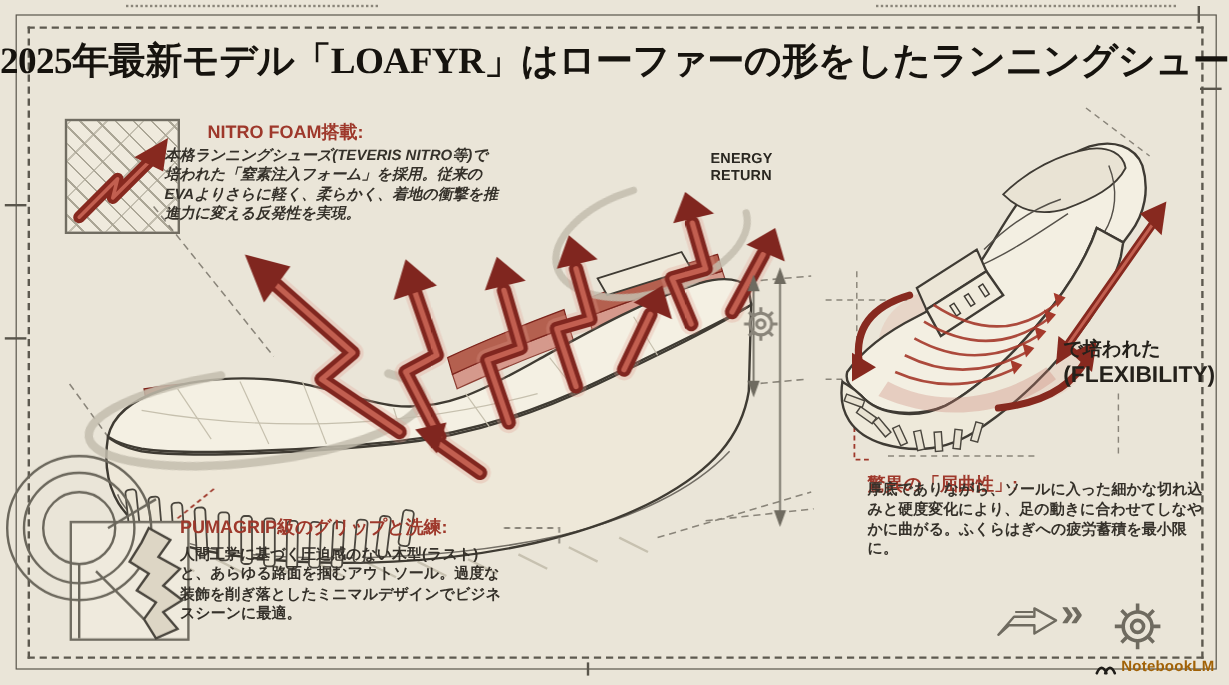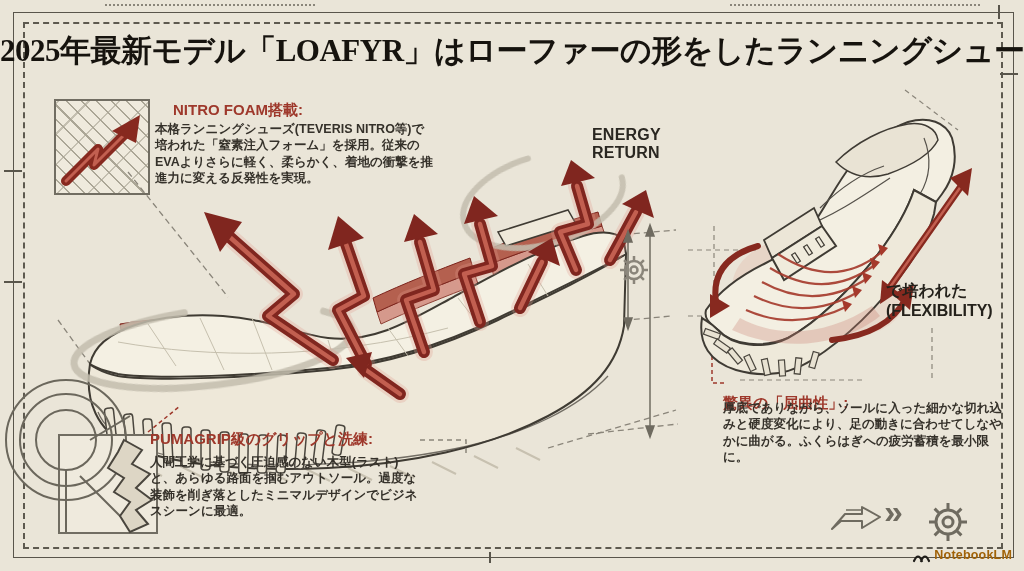--- a/index.html
+++ b/index.html
@@ -18,23 +18,23 @@
   .dotted-strip{position:absolute;border-top:2px dotted #8a857a;height:0;}
   
   .title{
     position:absolute;left:0;right:0;top:30px;text-align:center;
     font-family:"Liberation Serif",serif;font-weight:bold;
     font-size:31px;letter-spacing:-0.5px;color:#16130e;white-space:nowrap;
   }
   
   .note-heading{position:absolute;font-size:15px;font-weight:bold;color:#9e382b;white-space:nowrap;}
   .note-body{position:absolute;font-size:12.5px;font-weight:600;line-height:1.3;color:#35312a;text-align:left;}
-  .caps-label{position:absolute;font-size:16px;font-weight:bold;color:#2a2721;line-height:1.15;letter-spacing:0.2px;}
+  .caps-label{position:absolute;font-size:12px;font-weight:bold;color:#2a2721;line-height:1.15;letter-spacing:0.2px;}
   .flex-label-jp{position:absolute;font-size:16px;font-weight:bold;color:#24211b;}
-  .flex-label-en{position:absolute;font-size:16px;font-weight:bold;color:#24211b;}
+  .flex-label-en{position:absolute;font-size:19px;font-weight:bold;color:#24211b;}
   
   .icon-box{position:absolute;border:2px solid #716d62;background:#efeadd;}
   .hatch{
     background:
       repeating-linear-gradient(45deg,rgba(0,0,0,0) 0 9px,#aba696 9px 10.5px),
       repeating-linear-gradient(-45deg,rgba(0,0,0,0) 0 20px,#c4bfb0 20px 21.5px),
       #efeadd;
   }
   .footer-chevrons{position:absolute;font-size:34px;font-weight:bold;color:#6f6b60;line-height:1;}
   .watermark{position:absolute;display:flex;align-items:center;gap:4px;
@@ -58,21 +58,21 @@
 
 <div class="icon-box hatch" style="left:54px;top:99px;width:92px;height:92px;">
   <svg width="92" height="92" viewBox="0 0 92 92" style="left:0;top:0;">
     <path d="M10,80 L42,48 L38,64 L72,30" fill="none" stroke="#87291f" stroke-width="10" stroke-linejoin="round" stroke-linecap="round"></path>
     <path d="M10,80 L42,48 L38,64 L72,30" fill="none" stroke="#c25f50" stroke-width="3" stroke-linejoin="round" stroke-linecap="round"></path>
     <polygon points="84,14 80,42 56,30" fill="#87291f"></polygon>
   </svg>
 </div>
 
 <div class="note-heading" style="left:153px;top:101px;margin-left:20px;">NITRO FOAM搭載:</div>
-<div class="note-body" style="left:155px;top:121px;width:280px;">本格ランニングシューズ(TEVERIS NITRO等)で培われた「窒素注入フォーム」を採用。従来のEVAよりさらに軽く、柔らかく、着地の衝撃を推進力に変える反発性を実現。</div>
+<div class="note-body" style="left:137px;top:121px;width:280px;font-style:italic;">本格ランニングシューズ(TEVERIS NITRO等)で培われた「窒素注入フォーム」を採用。従来のEVAよりさらに軽く、柔らかく、着地の衝撃を推進力に変える反発性を実現。</div>
 
 <div class="caps-label" style="left:592px;top:126px;width:82px;">ENERGY RETURN</div>
 
 <svg style="left:28px;top:112px;" width="656" height="376" viewBox="0 0 656 376">
 
   <g stroke="#8a857a" stroke-width="1.3" stroke-dasharray="6 4" fill="none">
     <path d="M100,60 L200,185"></path>
     <path d="M30,208 L62,252"></path>
     <path d="M520,336 L648,298"></path>
     <path d="M556,126 L648,118"></path>

